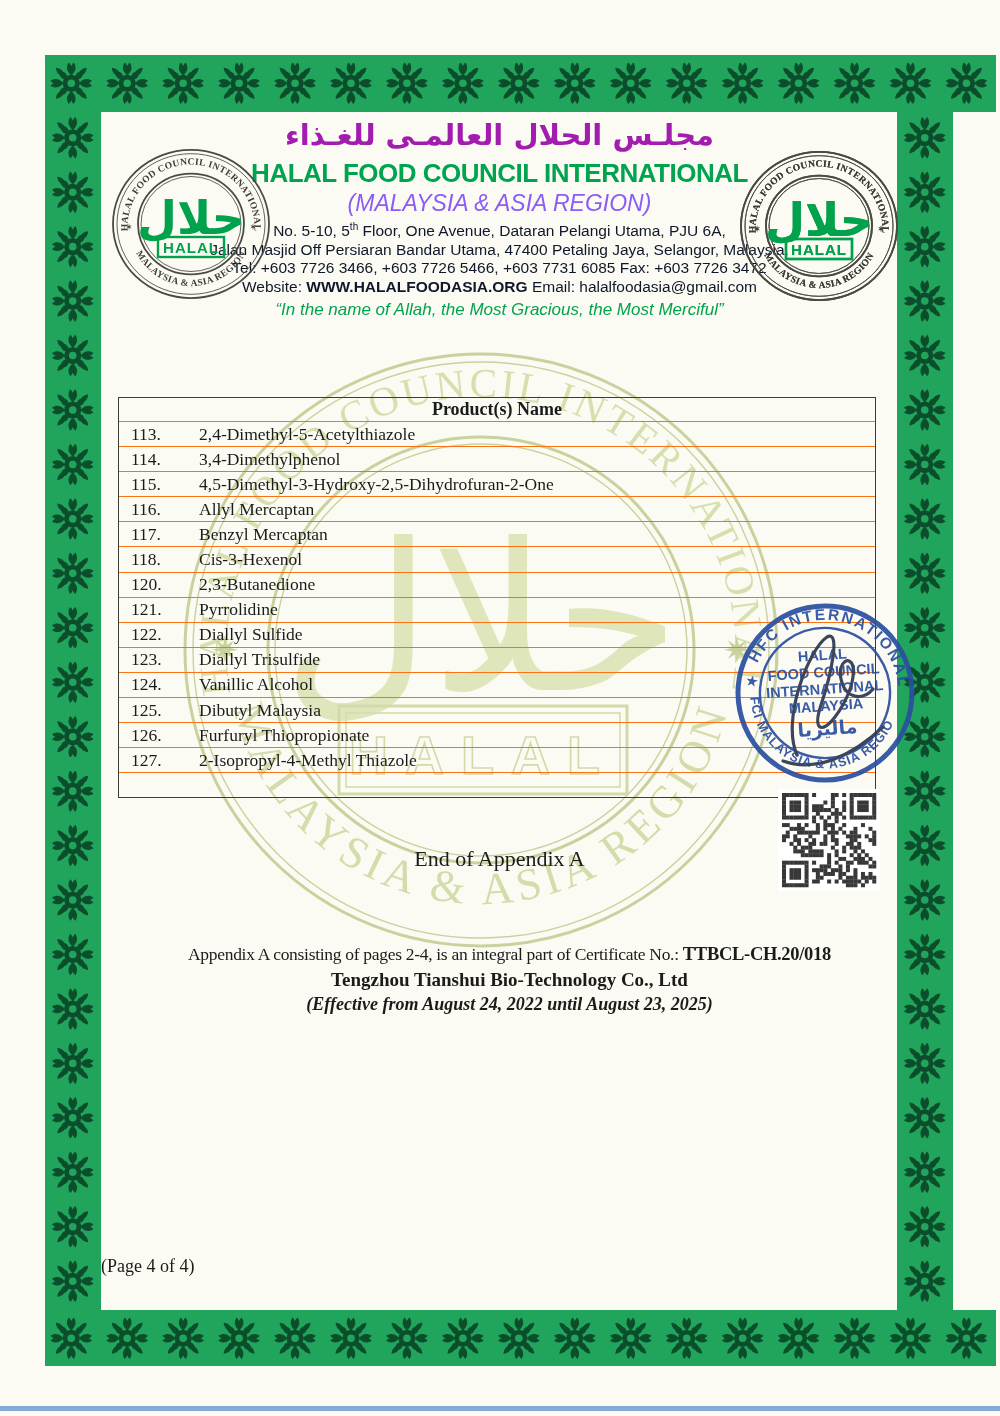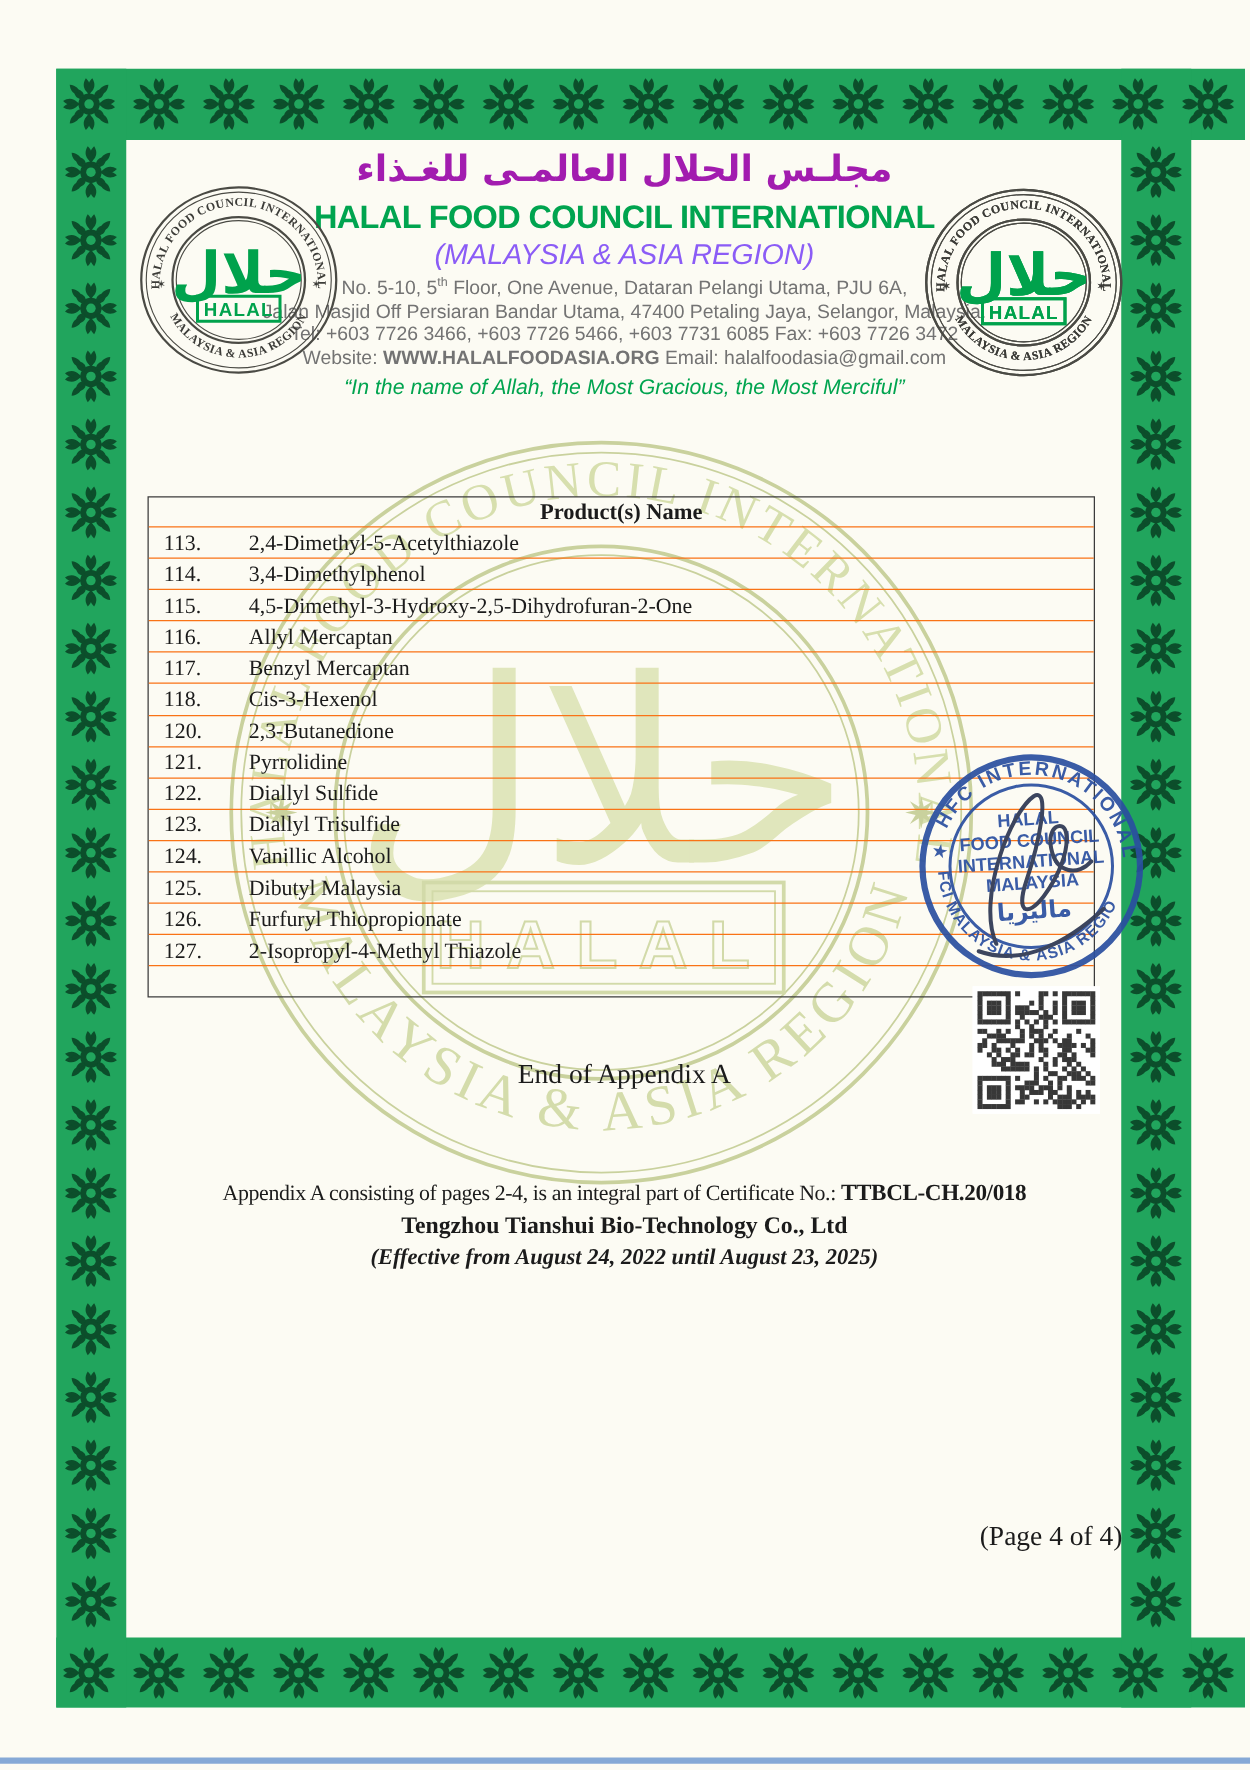--- a/index.html
+++ b/index.html
@@ -6,46 +6,46 @@
   .page{
     position:relative; width:1000px; height:1416px;
     background:#fcfbf3; overflow:hidden;
     font-family:"Liberation Serif", serif; color:#1b1b1b;
   }
   
   .header{position:absolute; left:101px; top:118px; width:797px; text-align:center; z-index:3;}
   .arabic-title{font-family:"DejaVu Sans", sans-serif; font-weight:bold; font-size:29px; color:#a21caf; line-height:34px;}
   .org-name{font-family:"Liberation Sans", sans-serif; font-weight:bold; font-size:26px; color:#00a44f; letter-spacing:-0.5px; margin-top:6px;}
   .region{font-family:"Liberation Sans", sans-serif; font-style:italic; font-size:23px; color:#8b5cf6; margin-top:1px;text-align:center;}
-  .addr{font-family:"Liberation Sans", sans-serif; font-size:15.5px; color:#737373; line-height:17.5px; margin-top:1px;}
+  .addr{font-family:"Liberation Sans", sans-serif; font-size:15.5px; color:#0f172a; line-height:17.5px; margin-top:1px;}
   .addr sup{font-size:10px;}
   .addr b{font-weight:bold;}
   .bismillah{font-family:"Liberation Sans", sans-serif; font-style:italic; font-size:17px; color:#00a44f; margin-top:5px;}
   
   .logo{position:absolute; z-index:3;}
   
   .ptable{
     position:absolute; left:118px; top:397px; width:758px; z-index:3;
     border:1.5px solid #3b3b3b; box-sizing:border-box;
   }
   .t-head{
     height:23px; display:flex; align-items:center; justify-content:center;
     font-weight:bold; font-size:18px;
   }
   .t-row{height:24.1px; display:flex; align-items:center; border-top:1px solid #f97316; font-size:17.5px;}
   .t-no{width:50px; padding-left:12px; flex:none;}
   .t-name{padding-left:18px;}
   
   .end-note{position:absolute; left:101px; top:846px; width:797px; text-align:center; font-size:22px; z-index:3;}
-  .footer{position:absolute; left:101px; top:944px; width:797px; text-align:center; z-index:3;}
+  .footer{position:absolute; left:111px; top:944px; width:797px; text-align:center; z-index:3;}
   .appendix-line{font-size:17.5px; letter-spacing:-0.3px;}
   .appendix-line b{font-size:18.5px;}
   .company{font-weight:bold; font-size:19px; margin-top:4px;}
   .validity{font-weight:bold; font-style:italic; font-size:18px; margin-top:3px;}
-  .page-note{position:absolute; left:101px; top:1216px; width:797px; text-align:right; font-size:22px; z-index:3;}
+  .page-note{position:absolute; left:101px; top:1256px; width:797px; text-align:left; font-size:18px; z-index:3;}
   
   .stamp{position:absolute; left:733px; top:598px; z-index:5; opacity:.92;}
   .qr{position:absolute; left:778px; top:789px; z-index:4; background:#ffffff;}
   .scanline{position:absolute; left:0; top:1406px; width:1000px; height:5px; background:#86a9d6; z-index:6;}
   .wm{position:absolute; left:175px; top:348px; z-index:1;}
   .borderframe{position:absolute; left:0; top:0; z-index:2;}
 </style>
 </head>
 <body>
 

